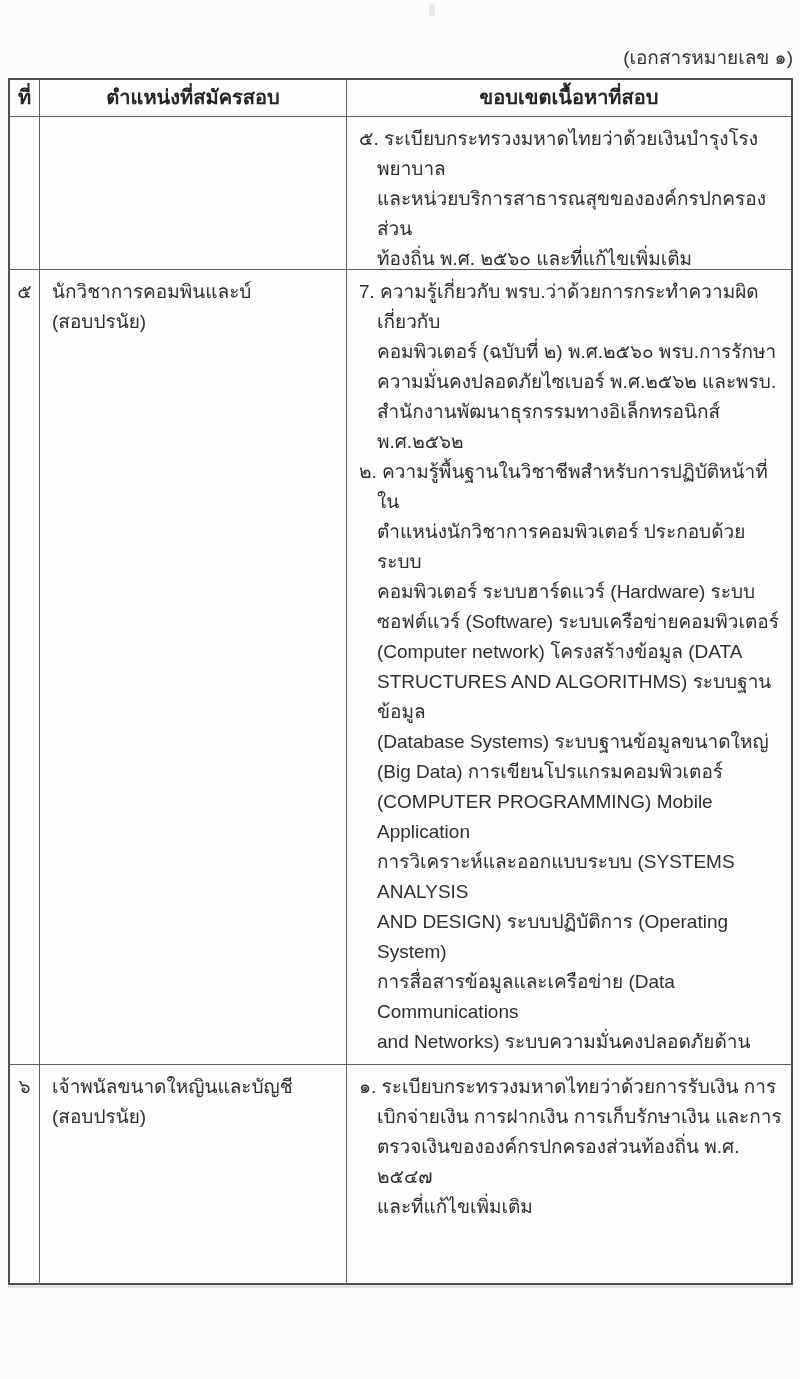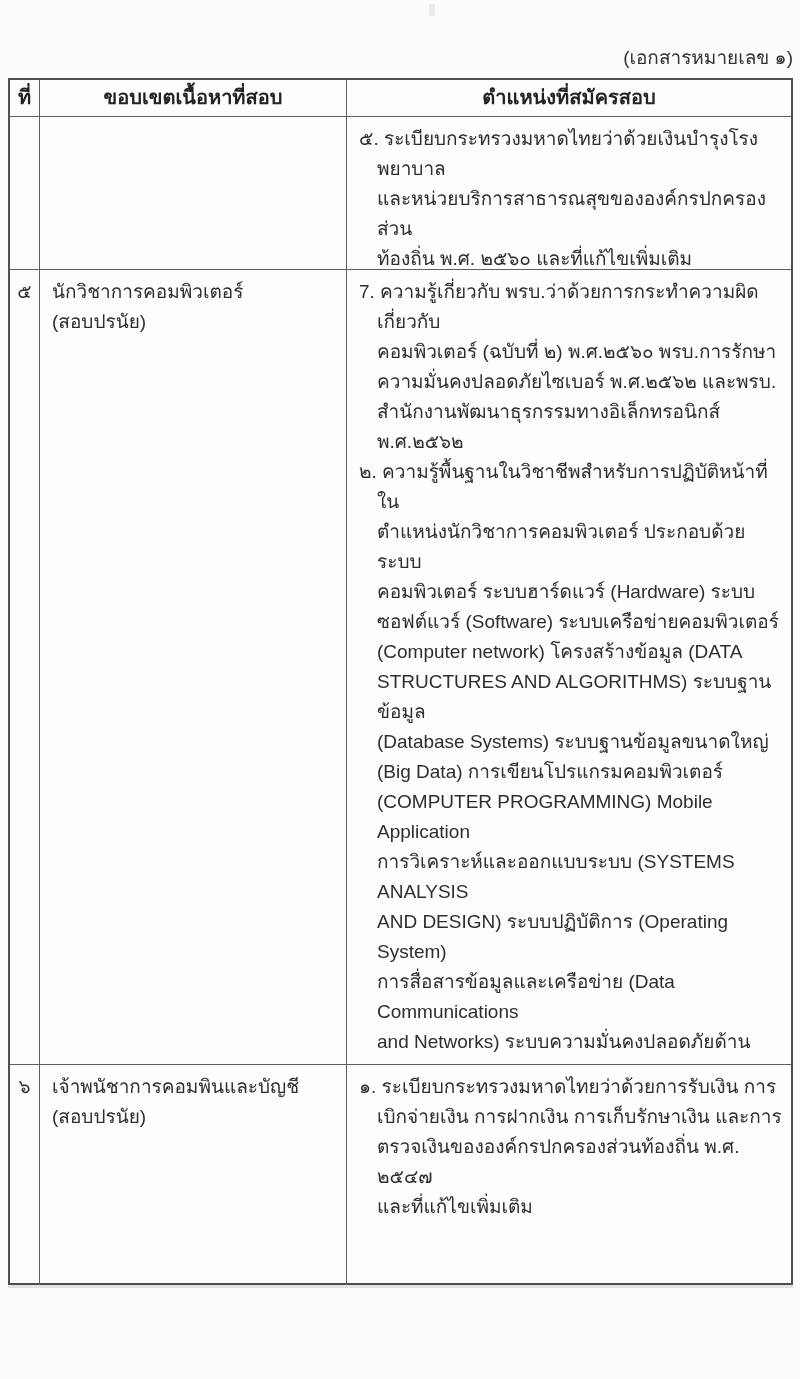--- a/index.html
+++ b/index.html
@@ -92,38 +92,38 @@
 <div class="page">
 
   <div class="scan-speck"></div>
 
   <div class="doc-label">(เอกสารหมายเลข ๑)</div>
 
   <div class="exam-table">
 
     <div class="tr thead">
       <div class="cell th">ที่</div>
+      <div class="cell th">ตำแหน่งที่สมัครสอบ</div>
       <div class="cell th">ขอบเขตเนื้อหาที่สอบ</div>
-      <div class="cell th">ตำแหน่งที่สมัครสอบ</div>
     </div>
 
     <div class="tr row-cont">
       <div class="cell td td-no"></div>
       <div class="cell td td-pos"></div>
       <div class="cell td td-scope">
         <div class="scope-item">๕. ระเบียบกระทรวงมหาดไทยว่าด้วยเงินบำรุงโรงพยาบาล
 และหน่วยบริการสาธารณสุขขององค์กรปกครองส่วน
 ท้องถิ่น พ.ศ. ๒๕๖๐ และที่แก้ไขเพิ่มเติม</div>
 
       </div>
     </div>
 
     <div class="tr row-five">
       <div class="cell td td-no">๕</div>
-      <div class="cell td td-pos">นักวิชาการคอมพิวเตอร์
+      <div class="cell td td-pos">นักวิชาการคอมพินและบ์
 (สอบปรนัย)</div>
       <div class="cell td td-scope">
         <div class="scope-item">7. ความรู้เกี่ยวกับ พรบ.ว่าด้วยการกระทำความผิดเกี่ยวกับ
 คอมพิวเตอร์ (ฉบับที่ ๒) พ.ศ.๒๕๖๐ พรบ.การรักษา
 ความมั่นคงปลอดภัยไซเบอร์ พ.ศ.๒๕๖๒ และพรบ.
 สำนักงานพัฒนาธุรกรรมทางอิเล็กทรอนิกส์ พ.ศ.๒๕๖๒</div>
         <div class="scope-item">๒. ความรู้พื้นฐานในวิชาชีพสำหรับการปฏิบัติหน้าที่ใน
 ตำแหน่งนักวิชาการคอมพิวเตอร์ ประกอบด้วย ระบบ
 คอมพิวเตอร์ ระบบฮาร์ดแวร์ (Hardware) ระบบ
 ซอฟต์แวร์ (Software) ระบบเครือข่ายคอมพิวเตอร์
@@ -139,21 +139,21 @@
 สารสนเทศ (Information System Security) และความรู้
 เกี่ยวกับการใช้ภาษาคอมพิวเตอร์เป็นเครื่องมือในการ
 พัฒนาระบบงาน หรือการพัฒนา Web Application เช่น
 PHP, JavaScript, C, ภาษา SQL, HTML</div>
 
       </div>
     </div>
 
     <div class="tr row-six">
       <div class="cell td td-no">๖</div>
-      <div class="cell td td-pos">เจ้าพนัชาการคอมพินและบัญชี
+      <div class="cell td td-pos">เจ้าพนัลขนาดใหญินและบัญชี
 (สอบปรนัย)</div>
       <div class="cell td td-scope">
         <div class="scope-item">๑. ระเบียบกระทรวงมหาดไทยว่าด้วยการรับเงิน การ
 เบิกจ่ายเงิน การฝากเงิน การเก็บรักษาเงิน และการ
 ตรวจเงินขององค์กรปกครองส่วนท้องถิ่น พ.ศ. ๒๕๔๗
 และที่แก้ไขเพิ่มเติม</div>
       </div>
     </div>
 
   </div>

